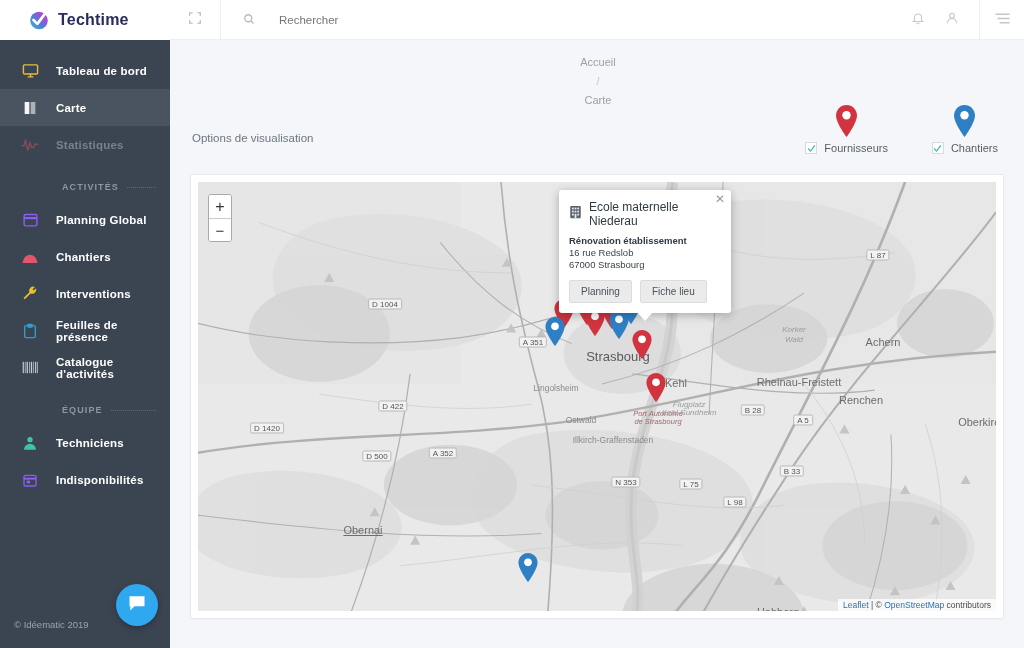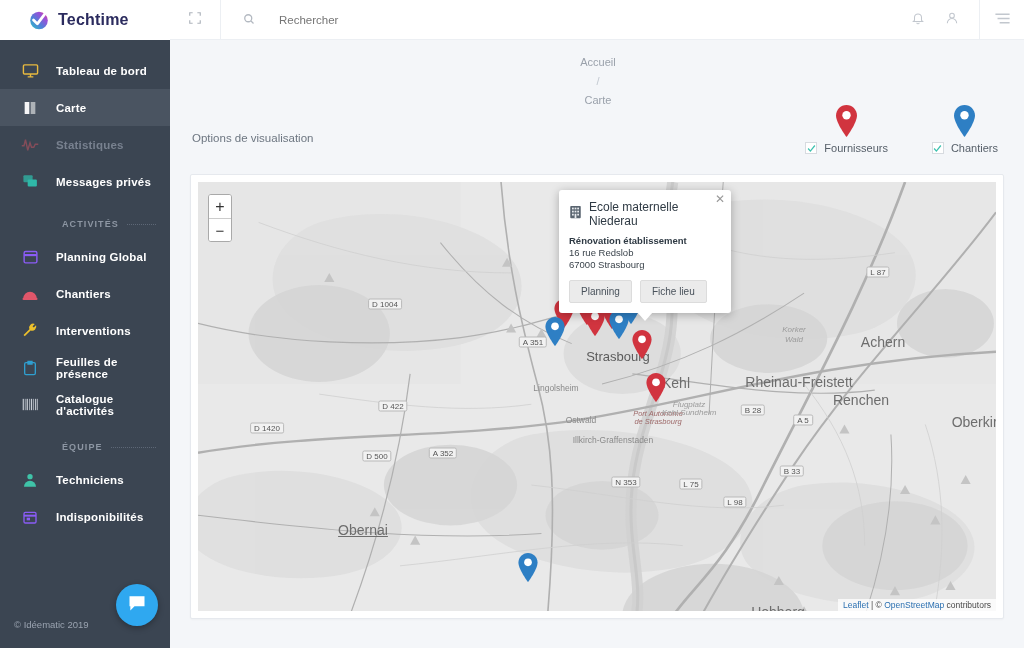--- a/index.html
+++ b/index.html
@@ -135,21 +135,21 @@
   .attrib a { color: #2a6fb0; text-decoration: none; }
 
   
   .pin { position: absolute; z-index: 12; cursor: pointer; transform: translate(-50%,-100%); }
 
   .map-label {
     position: absolute; font-size: 8.5px; color: #8a8a8a;
     white-space: nowrap; z-index: 6; transform: translate(-50%,-50%);
     font-family: "Liberation Sans", sans-serif;
   }
-  .map-label.city { font-size: 14px; color: #6d6d6d; }
+  .map-label.city { font-size: 11px; color: #6d6d6d; }
   .map-label.city-big { font-size: 13px; color: #5b5b5b; }
   .map-label.forest { font-style: italic; font-size: 8px; color: #9b9b9b; }
   .map-label.red { color: #9e6a6a; font-size: 7.5px; font-style: italic; text-align:center;}
   .road-shield {
     position: absolute; z-index: 7; transform: translate(-50%,-50%);
     background: #f2f2f2; border: 1px solid #b9b9b9; border-radius: 2px;
     font-size: 8px; color: #555; padding: 0px 3px; white-space: nowrap;
   }
 
   
@@ -229,29 +229,20 @@
 
       <div class="nav-item dim">
         <span class="nav-ico">
           <svg width="18" height="18" viewBox="0 0 24 24" fill="none" stroke="#e05663" stroke-width="1.8">
             <path d="M1 13h3l2-8 3 14 3-10 2 6h3l2-4h4"></path>
           </svg>
         </span>
         <span class="nav-label">Statistiques</span>
       </div>
 
-      <div class="nav-item">
-        <span class="nav-ico">
-          <svg width="17" height="17" viewBox="0 0 24 24" fill="#2fb8a8">
-            <rect x="2" y="3" width="13" height="10" rx="1.5" opacity=".75"></rect>
-            <rect x="8" y="9" width="13" height="10" rx="1.5"></rect>
-          </svg>
-        </span>
-        <span class="nav-label">Messages privés</span>
-      </div>
 
       <div class="nav-section">
         <span class="nav-section-label">ACTIVITÉS</span>
         <span class="nav-section-line"></span>
       </div>
 
       <div class="nav-item">
         <span class="nav-ico">
           <svg width="17" height="17" viewBox="0 0 24 24" fill="none" stroke="#8b5cf6" stroke-width="2">
             <rect x="3" y="5" width="18" height="16" rx="2"></rect>
@@ -545,21 +536,21 @@
               <div class="map-label forest" style="left: 491px; top: 230px;">Kehl-Sundheim</div>
               <div class="road-shield" style="left: 187px; top: 122px;">D 1004</div>
               <div class="road-shield" style="left: 195px; top: 224px;">D 422</div>
               <div class="road-shield" style="left: 69px; top: 246px;">D 1420</div>
               <div class="road-shield" style="left: 179px; top: 274px;">D 500</div>
               <div class="road-shield" style="left: 245px; top: 271px;">A 352</div>
               <div class="road-shield" style="left: 335px; top: 160px;">A 351</div>
               <div class="road-shield" style="left: 428px; top: 300px;">N 353</div>
               <div class="road-shield" style="left: 493px; top: 302px;">L 75</div>
               <div class="road-shield" style="left: 537px; top: 320px;">L 98</div>
-              <div class="road-shield" style="left: 680px; top: 90px;">L 87</div>
+              <div class="road-shield" style="left: 680px; top: 73px;">L 87</div>
               <div class="road-shield" style="left: 594px; top: 289px;">B 33</div>
               <div class="road-shield" style="left: 605px; top: 238px;">A 5</div>
               <div class="road-shield" style="left: 555px; top: 228px;">B 28</div>
               <div class="pin" style="left: 408px; top: 118px;"><svg width="23" height="31" viewBox="0 0 25 34">
                   <path d="M12.5 1C6.7 1 2 5.7 2 11.5c0 7.6 10.5 21.5 10.5 21.5S23 19.1 23 11.5C23 5.7 18.3 1 12.5 1z" fill="#d1343f"></path>
                   <circle cx="12.5" cy="11.3" r="4.2" fill="#fff"></circle>
                 </svg></div>
               <div class="pin" style="left: 418px; top: 137px;"><svg width="23" height="31" viewBox="0 0 25 34">
                   <path d="M12.5 1C6.7 1 2 5.7 2 11.5c0 7.6 10.5 21.5 10.5 21.5S23 19.1 23 11.5C23 5.7 18.3 1 12.5 1z" fill="#d1343f"></path>
                   <circle cx="12.5" cy="11.3" r="4.2" fill="#fff"></circle>

